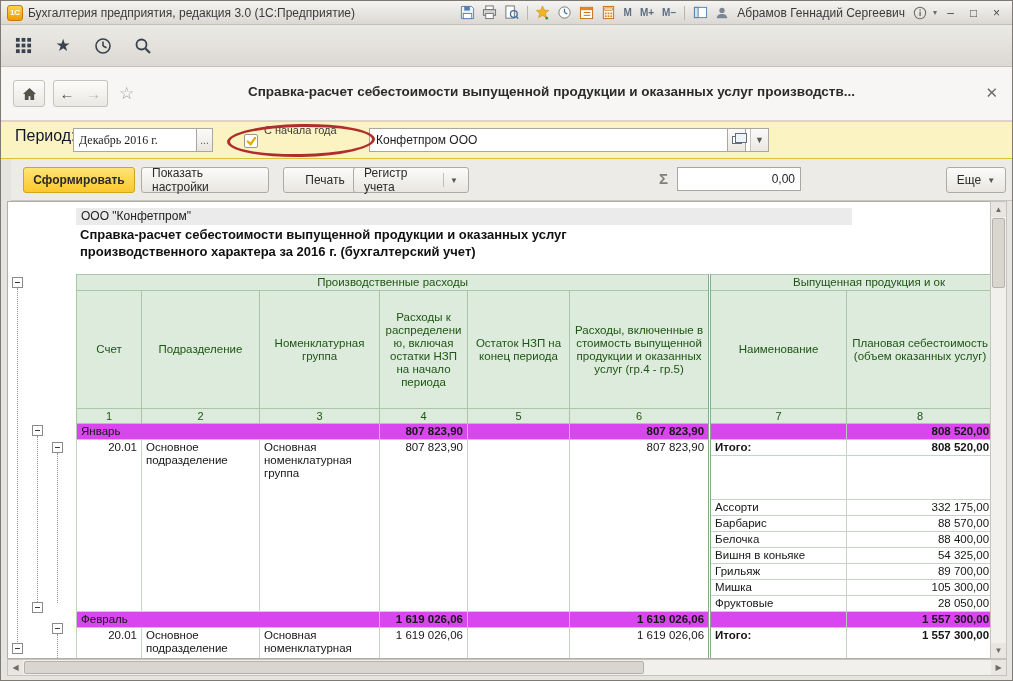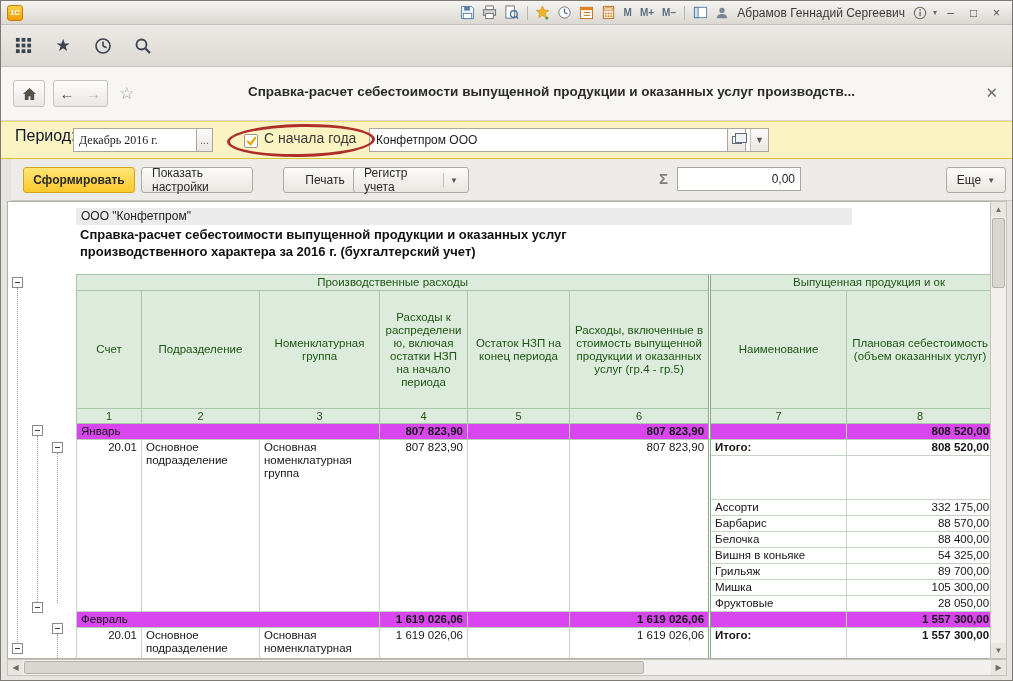--- a/index.html
+++ b/index.html
@@ -40,21 +40,21 @@
   .filterbar{position:absolute;left:0;top:120px;width:100%;height:38px;background:#fcf3c2;
     border-top:1px solid #efdc71;border-bottom:1px solid #d9c235}
   .flabel{position:absolute;left:14px;top:5px;font-size:16px;color:#0f172a}
   .tinput{position:absolute;height:24px;top:6px;background:#fff;border:1px solid #aaa79e;font-size:12px;color:#1d1d1d;padding:0 5px;
     font-family:"Liberation Sans","DejaVu Sans",sans-serif}
   .choosebtn{position:absolute;top:6px;width:16px;height:24px;background:linear-gradient(#fcfbfa,#e9e6e1);
     border:1px solid #aaa79e;border-left:none;font-size:10px;color:#555;display:flex;align-items:center;justify-content:center}
   .cbx{position:absolute;left:243px;top:12px;width:14px;height:14px;background:#fff;border:1px solid #9b978e;border-radius:2px;
     display:flex;align-items:center;justify-content:center}
   .cbx svg{display:block}
-  .cbxlabel{position:absolute;left:263px;top:8px;font-size:14px;color:#3c3c3c}
+  .cbxlabel{position:absolute;left:263px;top:2px;font-size:11px;color:#3c3c3c}
   .combo{position:absolute;left:368px;top:6px;width:400px;height:24px;background:#fff;border:1px solid #aaa79e;display:flex;align-items:center}
   .combo-text{flex:1;font-size:12px;color:#1d1d1d;padding:0 6px;white-space:nowrap;overflow:hidden}
   .combo-arrow{width:18px;height:100%;border-left:1px solid #c5c2ba;display:flex;align-items:center;justify-content:center;
     font-size:9px;color:#5a5a5a;background:linear-gradient(#fbfaf9,#ebe8e3)}
   .openbtn{position:absolute;left:726px;top:6px;width:19px;height:24px;border:1px solid #aaa79e;
     background:linear-gradient(#fbfaf9,#ebe8e3);display:flex;align-items:center;justify-content:center}
   .openbtn .sq{position:relative;width:10px;height:8px;border:1px solid #5f6d7c;background:#fff}
   .openbtn .sq:after{content:"";position:absolute;left:2px;top:-4px;width:10px;height:8px;border:1px solid #5f6d7c;background:#eef3f8}
   .oval{position:absolute;left:226px;top:2px;width:148px;height:33px;border:3px solid #ae2f2a;border-radius:50%;
     transform:rotate(-1deg);pointer-events:none}
@@ -107,20 +107,21 @@
   .sarr{position:absolute;display:flex;align-items:center;justify-content:center;color:#6f6c66;font-size:8px;background:#e9e6e1}
   .sthumb{position:absolute;background:#d9d6d0;border:1px solid #b5b2ab;border-radius:2px}
 </style>
 </head>
 <body>
 
 <div class="window">
 
   <div class="titlebar">
     <span class="appicon">1С</span>
+    <span>Бухгалтерия предприятия, редакция 3.0 (1С:Предприятие)</span>
     <div class="tb-right">
       <span class="ic">
           <svg width="15" height="15" viewBox="0 0 16 16">
             <path d="M1.5 1.5h10.8l2.2 2.2v10.8H1.5z" fill="#eef3f8" stroke="#5b7fa6"></path>
             <rect x="4.5" y="1.5" width="6" height="4.5" fill="#5b7fa6"></rect>
             <rect x="3.5" y="9" width="9" height="5.5" fill="#fff" stroke="#5b7fa6"></rect>
           </svg>
         </span>
       <span class="ic">
           <svg width="15" height="15" viewBox="0 0 16 16">
@@ -262,21 +263,21 @@
       <span class="combo-arrow">▼</span>
     </div>
     <div class="openbtn">
         <span class="sq"></span>
       </div>
     <div class="oval"></div>
   </div>
 
   <div class="actionbar">
     <div class="abtn gen" style="left:12px;width:112px">Сформировать</div>
-    <div class="abtn" style="left:130px;width:112px">Показать настройки</div>
+    <div class="abtn" style="left:130px;width:128px">Показать настройки</div>
     <div class="abtn" style="left:272px;width:84px">Печать</div>
     <div class="abtn" style="left:342px;width:116px">
       <span>Регистр учета</span>
       <span class="dar">▼</span>
     </div>
     <span class="sigma">Σ</span>
     <input class="tinput suminput" style="top: 8px;" value="0,00">
     <div class="abtn" style="right:16px;width:60px">
       <span>Еще</span>
       <span class="dar" style="border-left:none;padding-left:0">▼</span>

